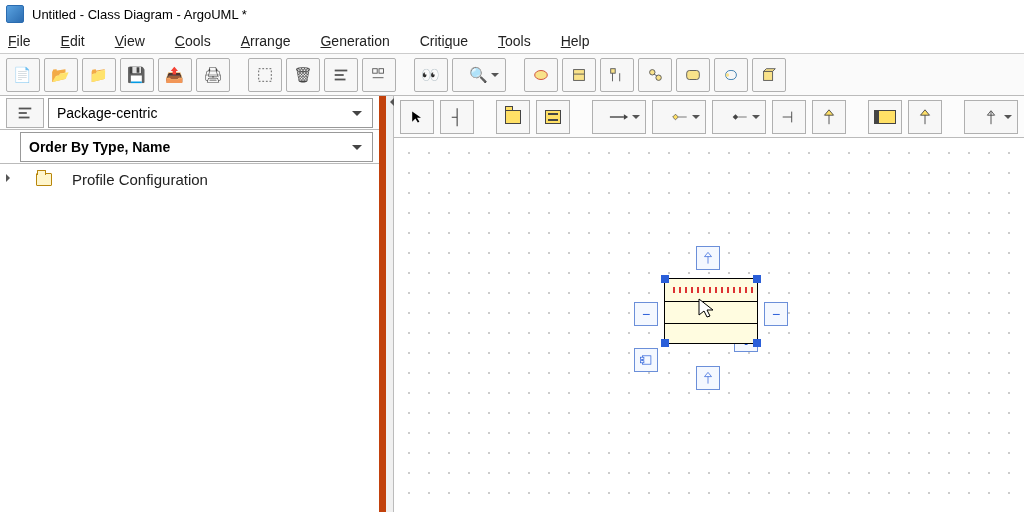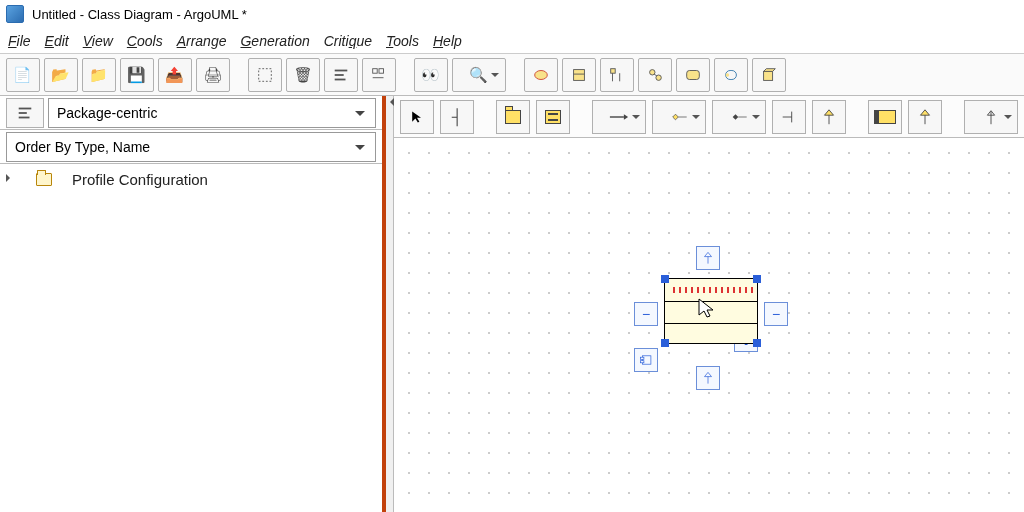--- a/index.html
+++ b/index.html
@@ -29,23 +29,22 @@
     border-radius:2px;
     margin-right:8px;
     position:relative;
   }
   .titlebar .title { color:#000000; }
   
   .menubar {
     height: 26px;
     display:flex; align-items:center;
     padding:0 8px;
-    gap:14px;
+    gap:30px;
     border-bottom:1px solid #ccc;
-    font-style:italic;
   }
   .menubar .menu-item {
     color:#222;
     font-size:14px;
     cursor:default;
   }
   .menubar .menu-item u { text-decoration: underline; }
   
   .toolbar {
     height: 42px;
@@ -83,21 +82,21 @@
     display:flex;align-items:flex-start;justify-content:center;
     padding-top:2px;
   }
   .splitter .arrow {
     width:0;height:0;border:4px solid transparent;border-right-color:#555;
   }
   .left {
     width: 390px;
     display:flex;
     flex-direction:column;
-    border-right:4px solid #c2410c;
+    border-right:7px solid #c2410c;
   }
   .selrow {
     display:flex; align-items:center;
     height:34px;
     border-bottom:1px solid #bbb;
   }
   .selrow .small-btn {
     width:38px; height:30px;
     border:1px solid #b0b0b0;
     background:#f7f7f7;
@@ -112,21 +111,21 @@
     padding:0 8px;
     margin-right:6px;
     background:#fff;
     position:relative;
     font-size:14px;
   }
   .selrow .combo::after{
     content:""; position:absolute; right:10px; top:50%;
     border:5px solid transparent; border-top-color:#444; transform:translateY(-2px);
   }
-  .orderrow .combo { margin-left:6px; }
+  .orderrow .combo { margin-left:20px;font-weight:bold; }
   .tree {
     flex:1;
     padding:4px 6px;
     font-size:15px;
     color:#222;
   }
   .tree .node {
     display:flex;align-items:center;
     gap:20px;
     height:22px;

